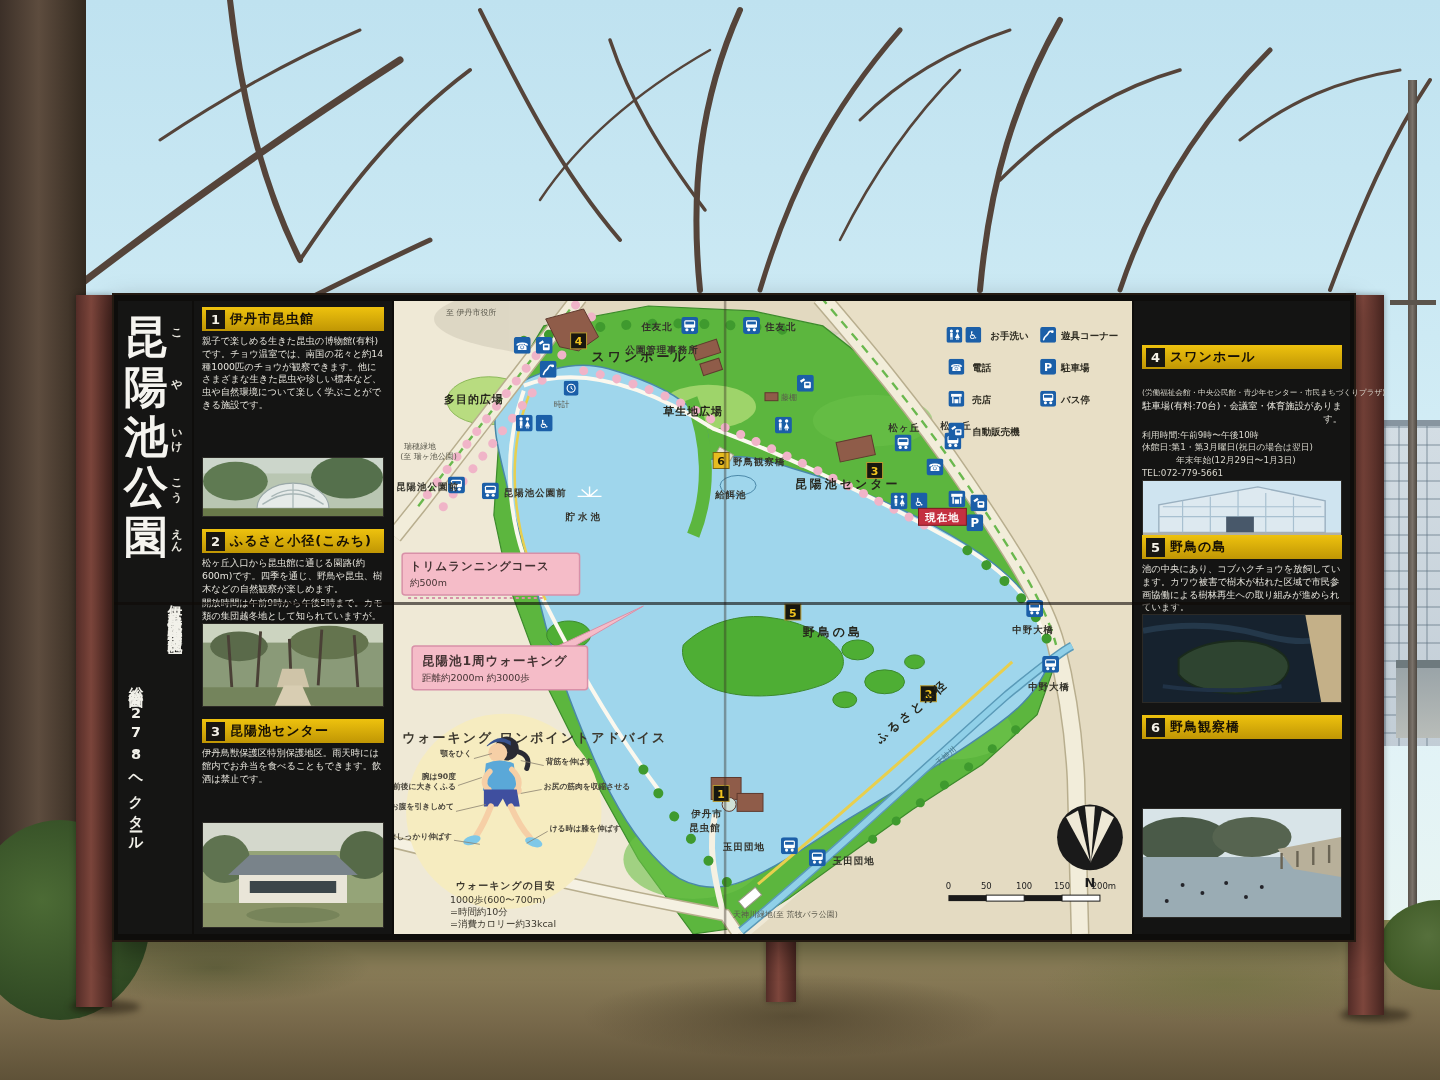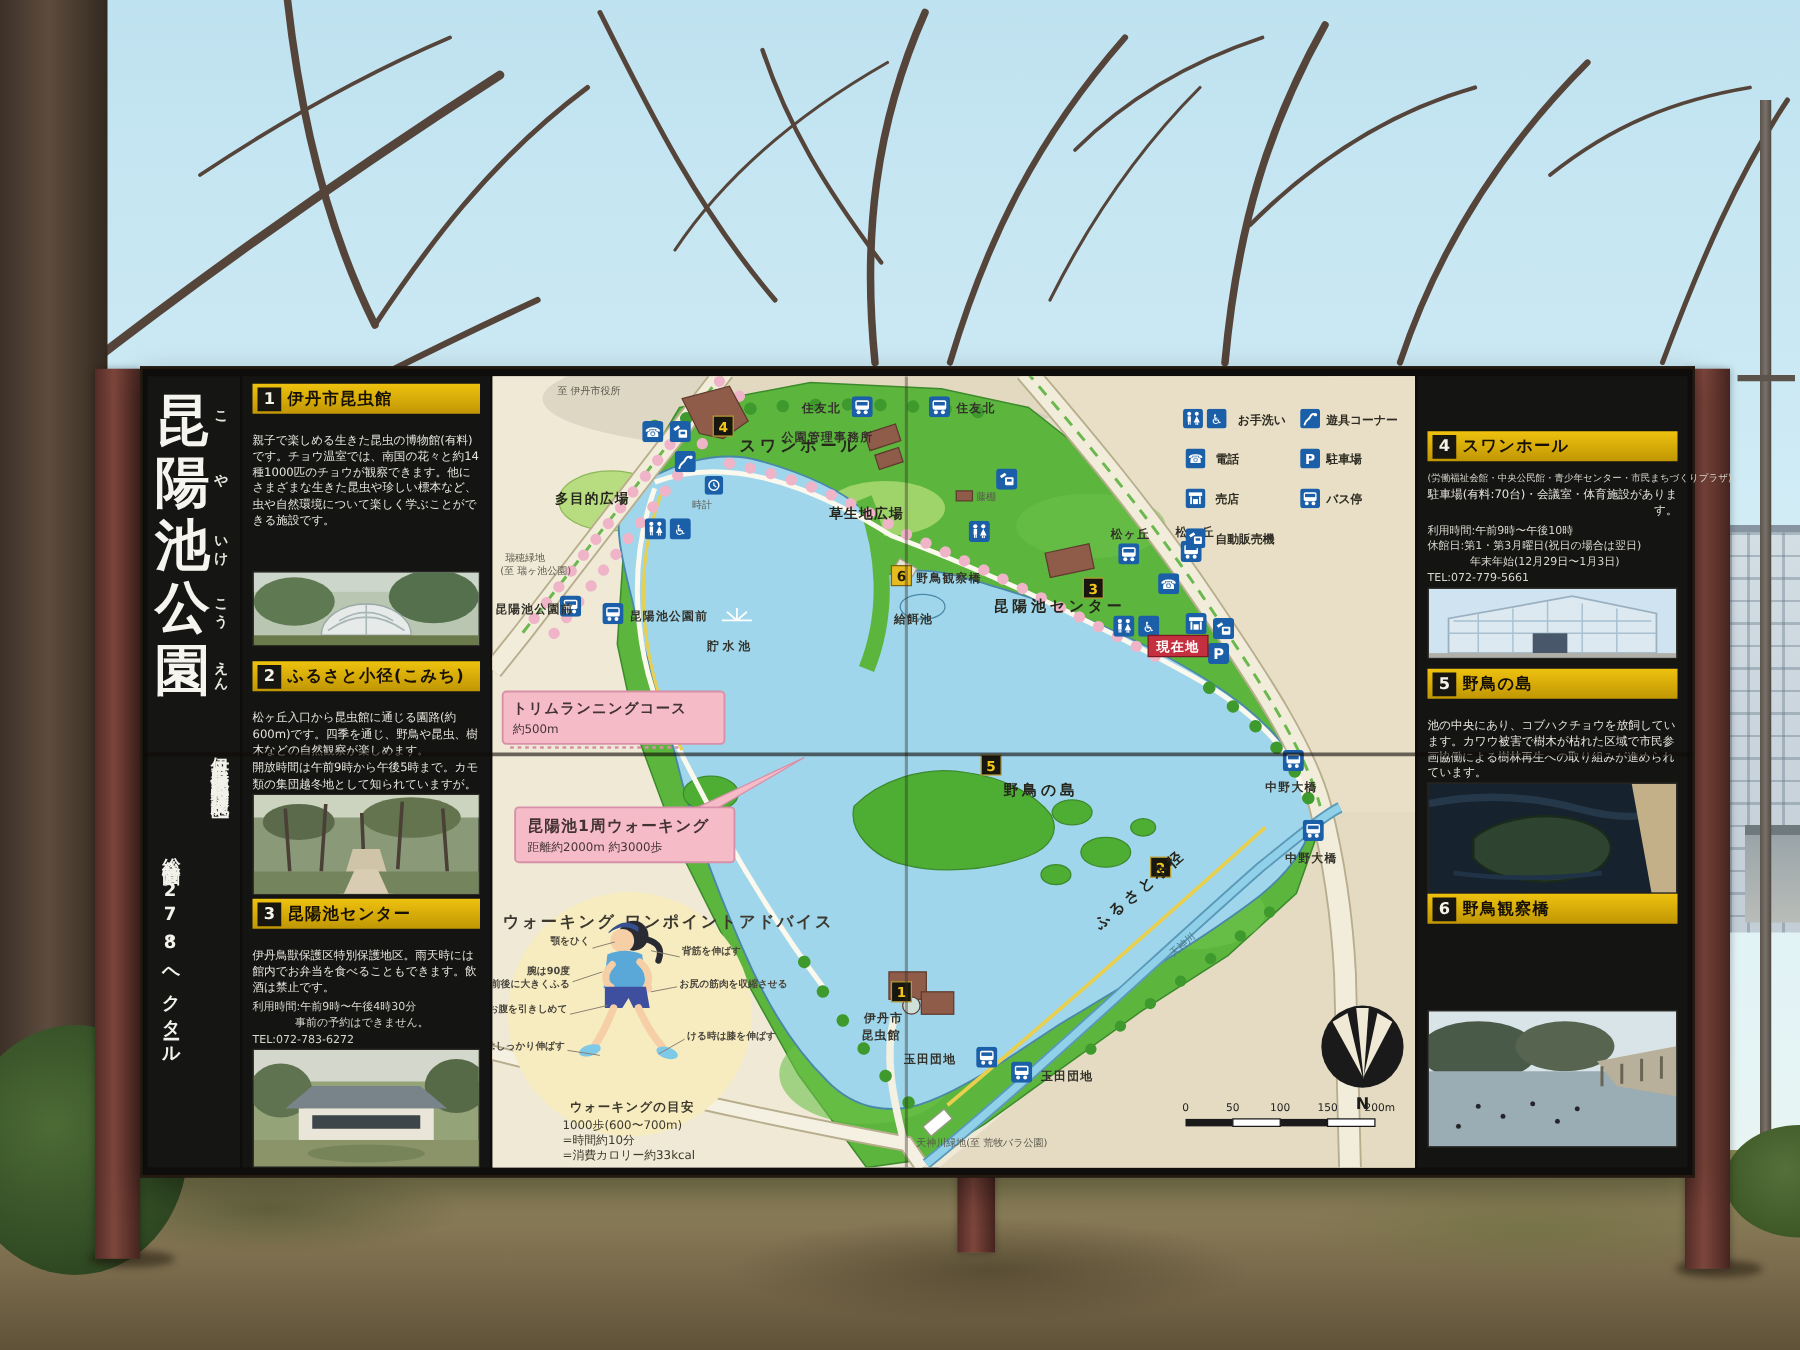--- a/index.html
+++ b/index.html
@@ -51,22 +51,22 @@
              color:#f2f1ea;font-weight:bold;font-size:14.5px;letter-spacing:3px;}
   .sub-r{right:8px;height:330px;}
   .sub-l{left:8px;height:250px;}
   
   .panel{position:relative;display:flex;flex-direction:column;padding:6px 8px 6px 8px;box-sizing:border-box;}
   .panel-header{display:flex;align-items:center;gap:5px;height:24px;flex:0 0 24px;
       background:linear-gradient(180deg,#eec20e,#c09604);padding:0 4px;}
   .panel-num{width:19px;height:19px;background:#181611;color:#f5f2e8;font-weight:bold;
       font-size:13px;display:flex;align-items:center;justify-content:center;}
   .panel-title{margin:0;font-size:13px;font-weight:bold;color:#161005;letter-spacing:1px;white-space:nowrap;}
-  .panel-note{font-size:7.6px;color:#d8d6cc;margin-top:9px;white-space:nowrap;}
-  .panel-body{margin:16px 0 0 0;font-size:9.3px;line-height:1.38;color:#e6e4dc;}
+  .panel-note{font-size:7.6px;color:#d8d6cc;margin-top:19px;white-space:nowrap;}
+  .panel-body{margin:4px 0 0 0;font-size:9.3px;line-height:1.38;color:#e6e4dc;}
   .panel-info{margin-top:3px;font-size:8.8px;line-height:1.45;color:#d9d7cd;}
   .panel-info .ind{padding-left:34px;}
   .panel-photo{margin-top:auto;border:1px solid #2c2a26;}
   .panel-photo svg{display:block;width:100%;height:100%;}
   
   .map-wrap svg{display:block;}
   text{font-family:"DejaVu Sans","Liberation Sans",sans-serif;}
   .ml{font-size:12px;font-weight:bold;fill:#26261c;letter-spacing:3px;}
   .ml-b{font-size:11px;font-weight:bold;fill:#26261c;letter-spacing:1px;}
   .ml-sm{font-size:9.5px;font-weight:bold;fill:#33322a;letter-spacing:1px;}
@@ -196,25 +196,20 @@
           </svg>
         </div>
       </section>
 
       <section class="panel" style="height:221px;">
         <div class="panel-header">
           <span class="panel-num">3</span>
           <h3 class="panel-title">昆陽池センター</h3>
         </div>
         <p class="panel-body">伊丹鳥獣保護区特別保護地区。雨天時には館内でお弁当を食べることもできます。飲酒は禁止です。</p>
-        <div class="panel-info">
-          <div>利用時間:午前9時〜午後4時30分</div>
-          <div class="ind">事前の予約はできません。</div>
-          <div>TEL:072-783-6272</div>
-        </div>
         <div class="panel-photo" style="height:104px;">
           <svg viewBox="0 0 100 52" preserveAspectRatio="none">
             <rect width="100" height="52" fill="#95a478"></rect>
             <rect width="100" height="14" fill="#d4d8cc"></rect>
             <ellipse cx="12" cy="18" rx="14" ry="12" fill="#5f7350"></ellipse>
             <ellipse cx="90" cy="16" rx="14" ry="12" fill="#566a48"></ellipse>
             <polygon points="14,26 86,26 74,16 26,16" fill="#79838a"></polygon>
             <rect x="20" y="26" width="60" height="14" fill="#e9e5d8"></rect>
             <rect x="26" y="29" width="48" height="6" fill="#3c464a"></rect>
             <rect y="40" width="100" height="12" fill="#8a9468"></rect>

